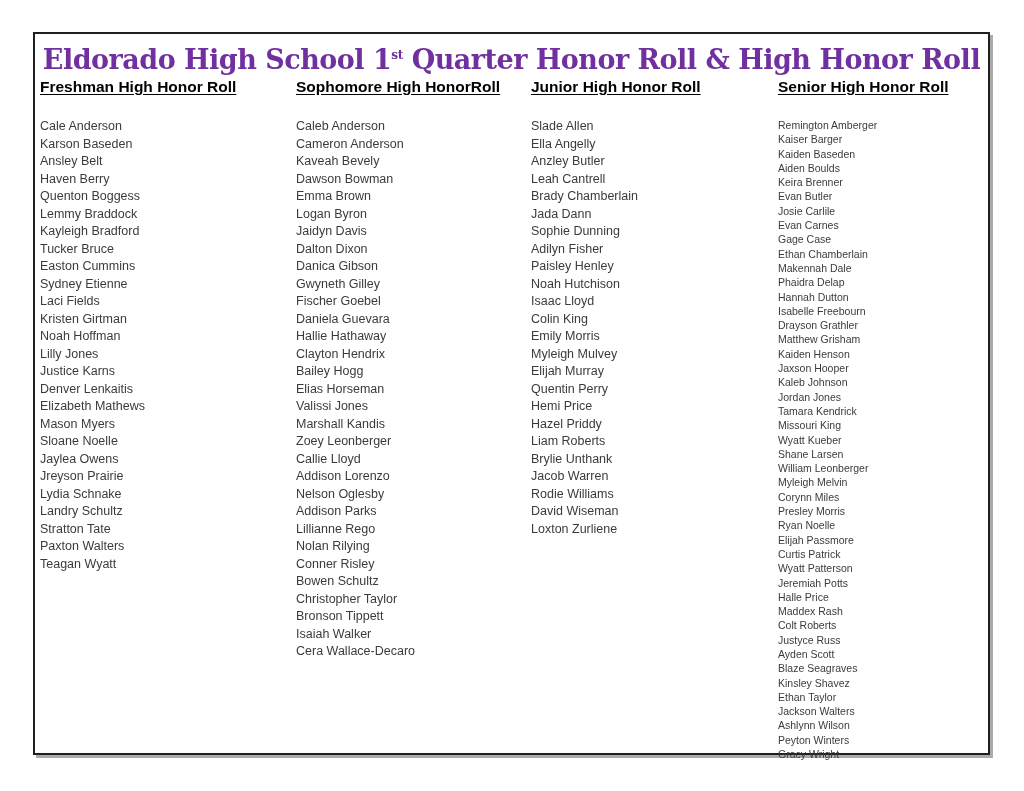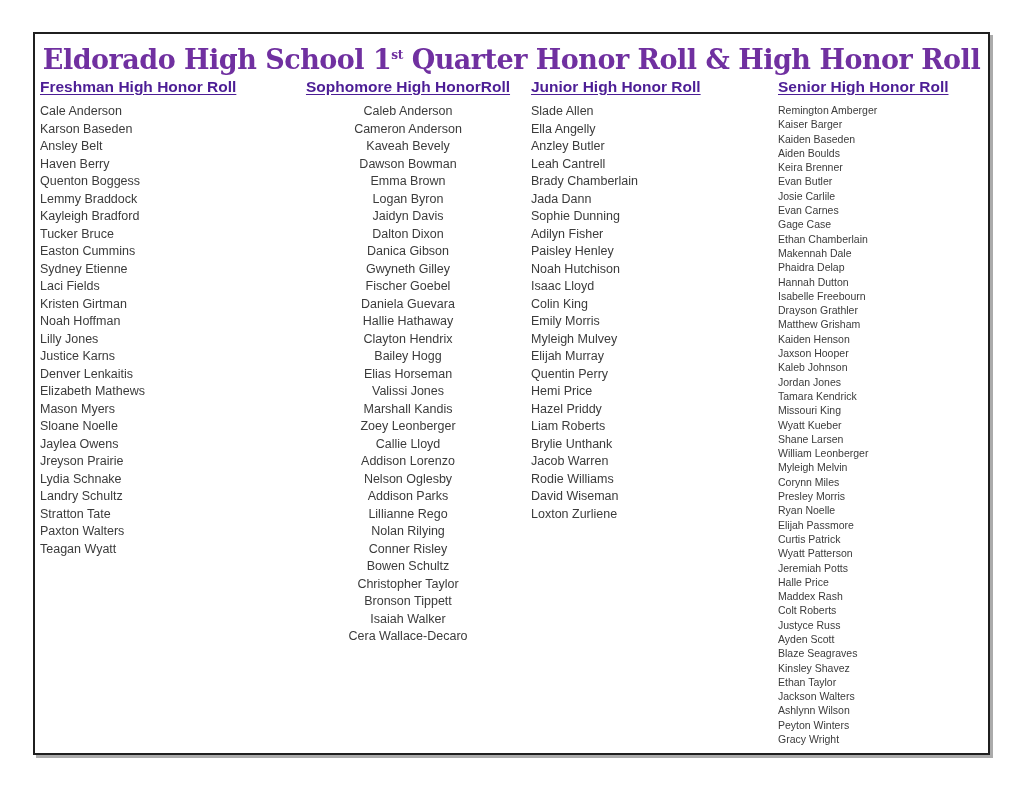--- a/index.html
+++ b/index.html
@@ -43,34 +43,34 @@
   .title sup {
     font-size: 0.45em;
     vertical-align: super;
     line-height: 0;
   }
   .col {
     position: absolute;
     top: 44px;
   }
   .col-1 { left: 5px;   width: 245px; }
-  .col-2 { left: 254px; width: 238px; text-align: center; }
+  .col-2 { left: 261px; width: 238px; }
   .col-3 { left: 496px; width: 240px; }
   .col-4 { left: 743px; width: 205px; }
   .col-header {
     font-family: "Liberation Sans", sans-serif;
     font-weight: 700;
     font-size: 15.5px;
-    color: #4c1d95;
+    color: #000000;
     text-decoration: underline;
     text-underline-offset: 2px;
     white-space: nowrap;
   }
   .names {
-    margin-top: 7px;
+    margin-top: 22px;
   }
   .name {
     font-family: "Liberation Sans", sans-serif;
     font-size: 12.5px;
     line-height: 17.5px;
     color: #3b3b3b;
     white-space: nowrap;
   }
   .col-4 .name {
     font-size: 10.5px;

